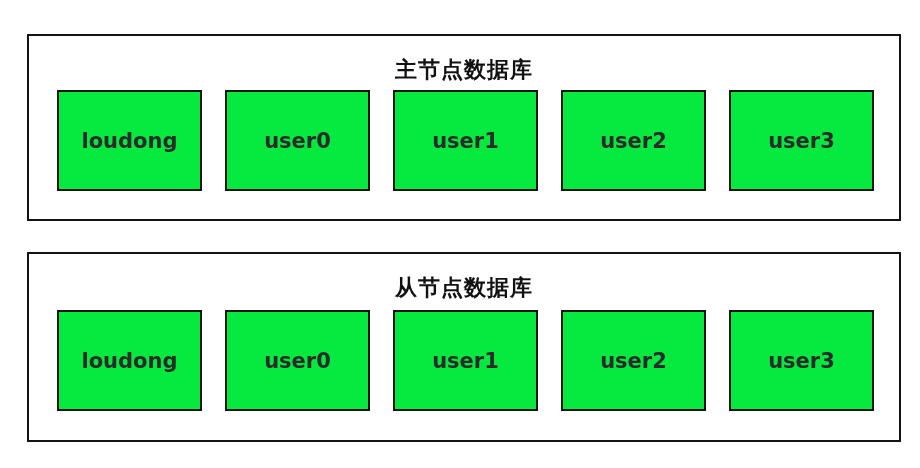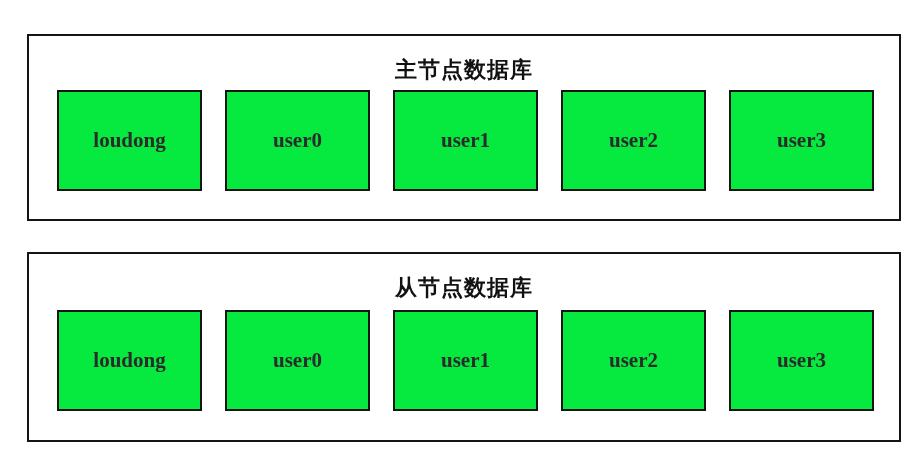--- a/index.html
+++ b/index.html
@@ -45,21 +45,20 @@
     width: 145px;
     height: 101px;
     background: #06e93f;
     border: 2px solid #141414;
     display: flex;
     align-items: center;
     justify-content: center;
     font-size: 21px;
     font-weight: bold;
     color: #2b2b2b;
-    font-family: Liberation Serif, serif;
   }
 </style>
 </head>
 <body>
 
 <div class="canvas">
 
   <div class="panel panel-master">
     <div class="panel-title">主节点数据库</div>
     <div class="box-row">

